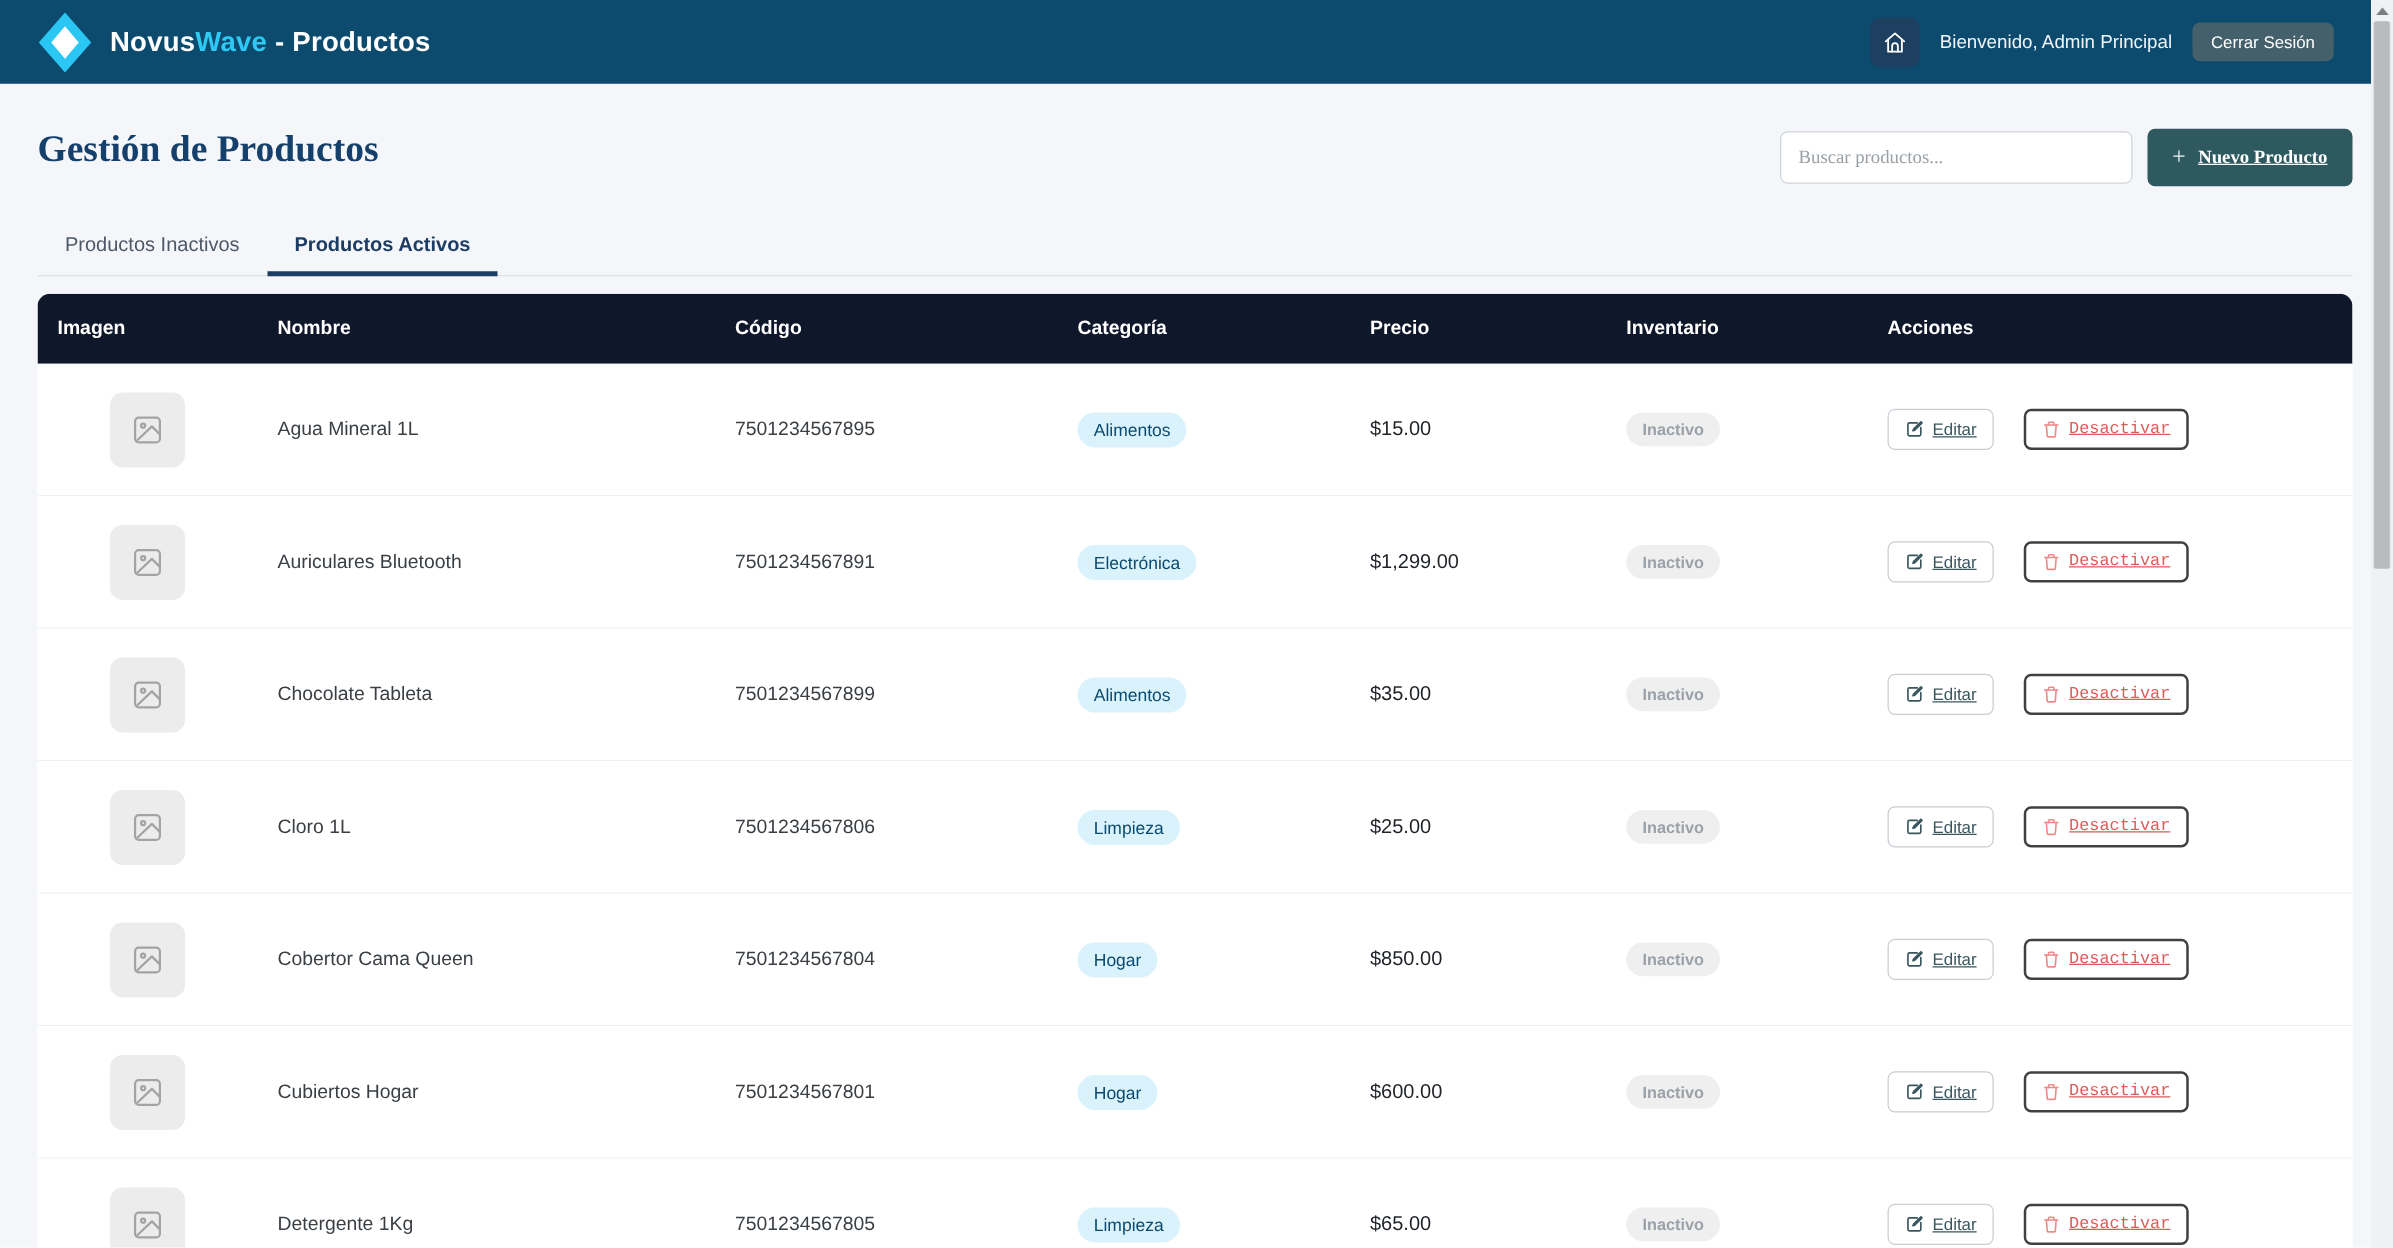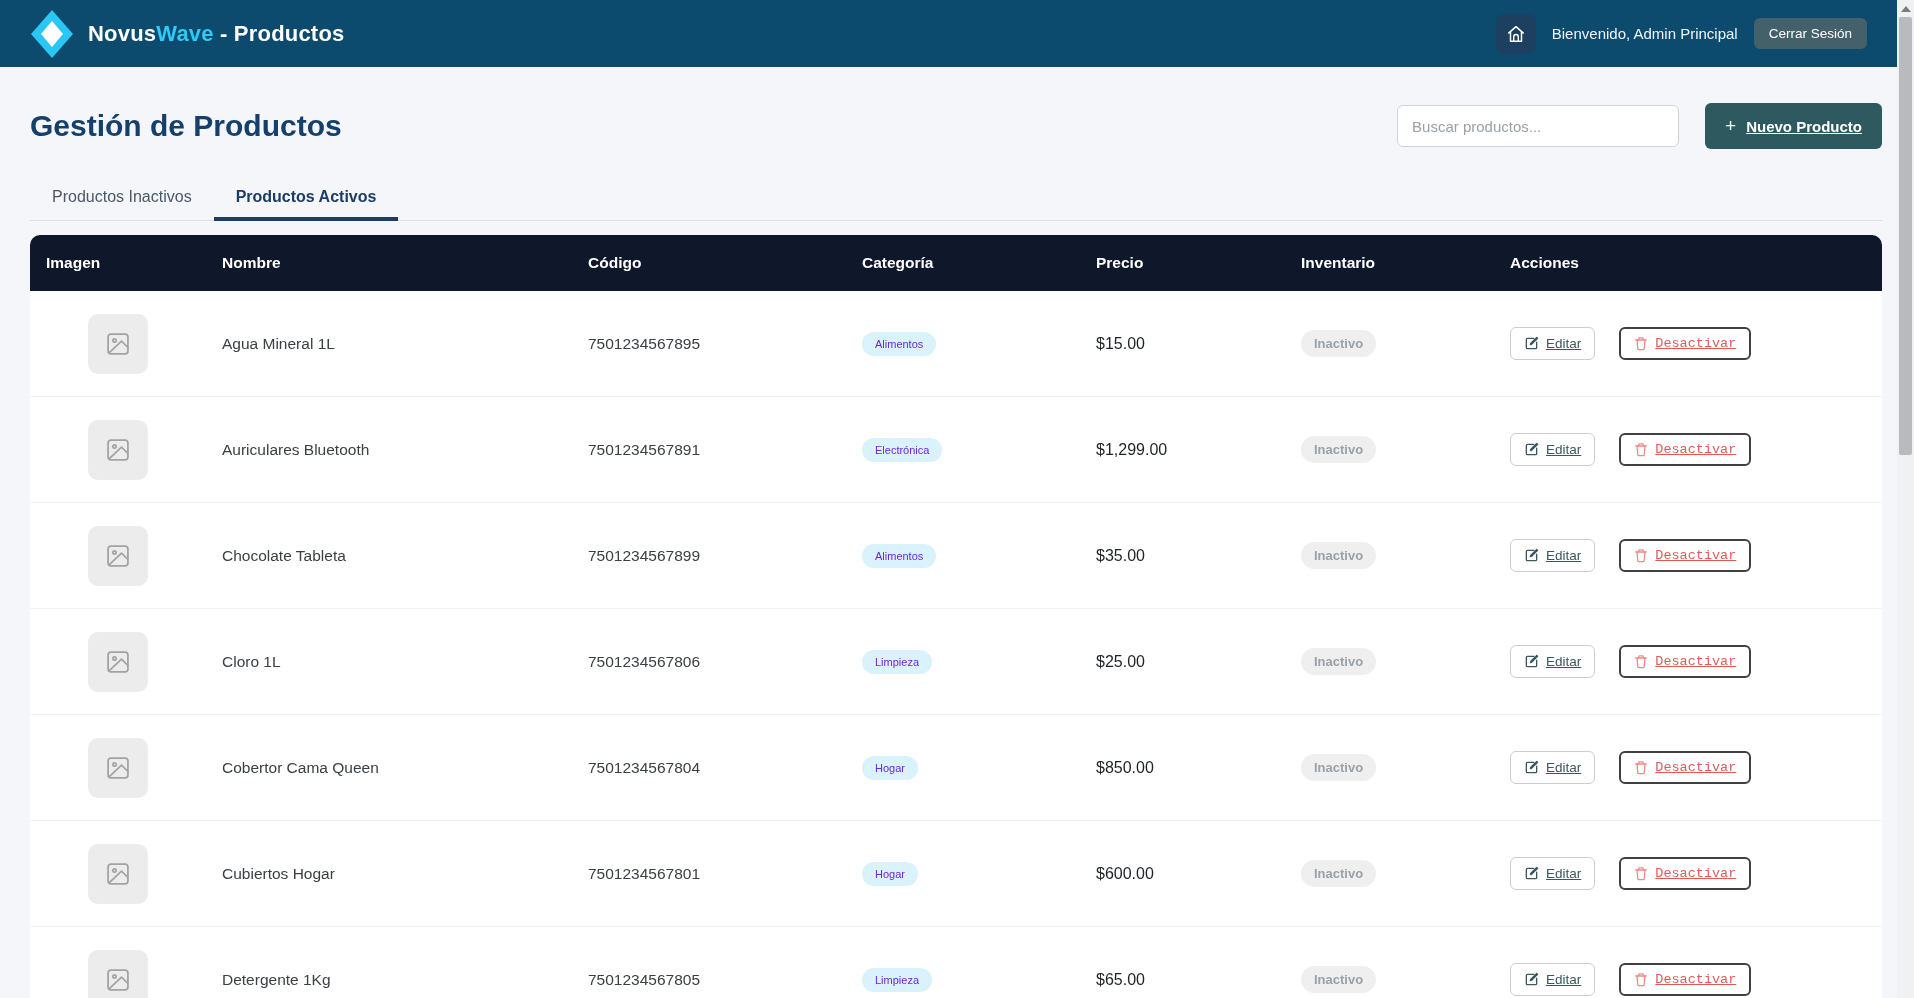--- a/index.html
+++ b/index.html
@@ -23,23 +23,23 @@
     width:40px; height:40px; background:#1d3f60; border-radius:9px;
     display:flex; align-items:center; justify-content:center; cursor:pointer;
   }
   .welcome { font-size:15px; color:#f0f4f8; white-space:nowrap; }
   .logout-btn {
     background:#44616b; color:#ffffff; border:none; border-radius:6px;
     font-family:inherit; font-size:13.5px; padding:8px 15px; cursor:pointer; white-space:nowrap;
   }
   
   .main { width:1852px; margin-left:30px; }
-  .page-head { display:flex; align-items:center; justify-content:space-between; margin-top:36px; }
+  .page-head { display:flex; justify-content:space-between; margin-top:36px;font-family:Liberation Serif, serif; }
   .page-title { font-size:30px; font-weight:bold; color:#16406c; }
-  .head-controls { display:flex; align-items:center; gap:26px; }
+  .head-controls { display:flex; align-items:center; gap:12px; }
   .search-input {
     width:282px; height:42px; border:1px solid #d0d4d9; border-radius:6px;
     background:#ffffff; font-family:inherit; font-size:15px; padding:0 14px; color:#333;
   }
   .search-input::placeholder { color:#9aa0a6; }
   .new-product-btn {
     height:46px; background:#2e5a5f; color:#ffffff; border:none; border-radius:6px;
     font-family:inherit; font-size:15px; font-weight:bold; padding:0 20px;
     display:flex; align-items:center; gap:10px; cursor:pointer; white-space:nowrap;
   }
@@ -62,22 +62,22 @@
   .trow > div { padding-left:16px; }
   .thead { background:#0f172a; height:56px; }
   .thead > div { color:#ffffff; font-size:15.5px; font-weight:bold; }
   .tbody-row { height:106px; background:#ffffff; border-bottom:1px solid #eef1f4; }
   .img-ph {
     width:60px; height:60px; margin-left:42px; background:#ececec; border-radius:10px;
     display:flex; align-items:center; justify-content:center;
   }
   .cell-name, .cell-code { font-size:15.5px; color:#3a3f44; }
   .pill-cat {
-    display:inline-block; background:#d9f2fb; color:#6d28d9;
-    font-size:11px; font-weight:500; padding:6px 13px; border-radius:999px;
+    display:inline-block; background:#d9f2fb; color:#0c4a6e;
+    font-size:14px; font-weight:500; padding:6px 13px; border-radius:999px;
   }
   .cell-price { font-size:16px; color:#1f2328; }
   .pill-inv {
     display:inline-block; background:#efefef; color:#9ba1a8;
     font-size:13px; font-weight:bold; padding:6px 13px; border-radius:999px;
   }
   .actions { display:flex; gap:24px; }
   .btn-edit, .btn-deactivate {
     display:flex; align-items:center; gap:7px; background:#ffffff;
     border-radius:6px; padding:7px 13px; font-family:inherit; font-size:13.5px;

